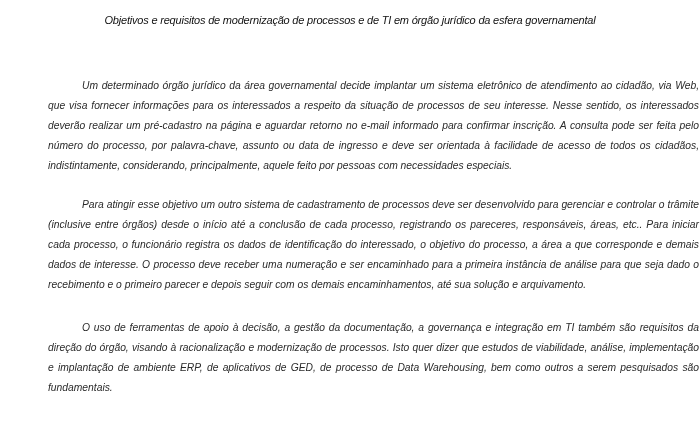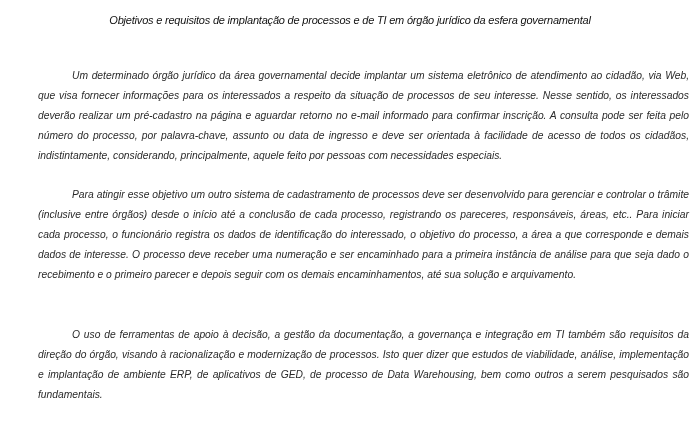--- a/index.html
+++ b/index.html
@@ -10,27 +10,27 @@
     font-family: "Liberation Sans", sans-serif; font-style: italic;
   }
   .title {
     position: absolute; top: 14px; left: 0; width: 700px; text-align: center;
     font-size: 11px; font-weight: normal; color: #111111; letter-spacing: -0.2px;
     white-space: nowrap;
   }
   .para {
     position: absolute; left: 36px; width: 651px;
     font-size: 10.3px; line-height: 20px; text-align: justify;
-    color: #2a2a2a; text-indent: 34px; margin: 2px;
+    color: #2a2a2a; text-indent: 34px; margin: 12px;
   }
   .p1 { top: 64px; }
   .p2 { top: 183px; font-style: italic; }
-  .p3 { top: 323px; }
+  .p3 { top: 306px; }
 </style>
 </head>
 <body>
 
 <div class="page">
-  <div class="title">Objetivos e requisitos de implantação de processos e de TI em órgão jurídico da esfera governamental</div>
+  <div class="title">Objetivos e requisitos de modernização de processos e de TI em órgão jurídico da esfera governamental</div>
   <p class="para p1">Um determinado órgão jurídico da área governamental decide implantar um sistema eletrônico de atendimento ao cidadão, via Web, que visa fornecer informações para os interessados a respeito da situação de processos de seu interesse. Nesse sentido, os interessados deverão realizar um pré-cadastro na página e aguardar retorno no e-mail informado para confirmar inscrição. A consulta pode ser feita pelo número do processo, por palavra-chave, assunto ou data de ingresso e deve ser orientada à facilidade de acesso de todos os cidadãos, indistintamente, considerando, principalmente, aquele feito por pessoas com necessidades especiais.</p>
   <p class="para p2">Para atingir esse objetivo um outro sistema de cadastramento de processos deve ser desenvolvido para gerenciar e controlar o trâmite (inclusive entre órgãos) desde o início até a conclusão de cada processo, registrando os pareceres, responsáveis, áreas, etc.. Para iniciar cada processo, o funcionário registra os dados de identificação do interessado, o objetivo do processo, a área a que corresponde e demais dados de interesse. O processo deve receber uma numeração e ser encaminhado para a primeira instância de análise para que seja dado o recebimento e o primeiro parecer e depois seguir com os demais encaminhamentos, até sua solução e arquivamento.</p>
   <p class="para p3">O uso de ferramentas de apoio à decisão, a gestão da documentação, a governança e integração em TI também são requisitos da direção do órgão, visando à racionalização e modernização de processos. Isto quer dizer que estudos de viabilidade, análise, implementação e implantação de ambiente ERP, de aplicativos de GED, de processo de Data Warehousing, bem como outros a serem pesquisados são fundamentais.</p>
 </div>
 
 </body></html>

